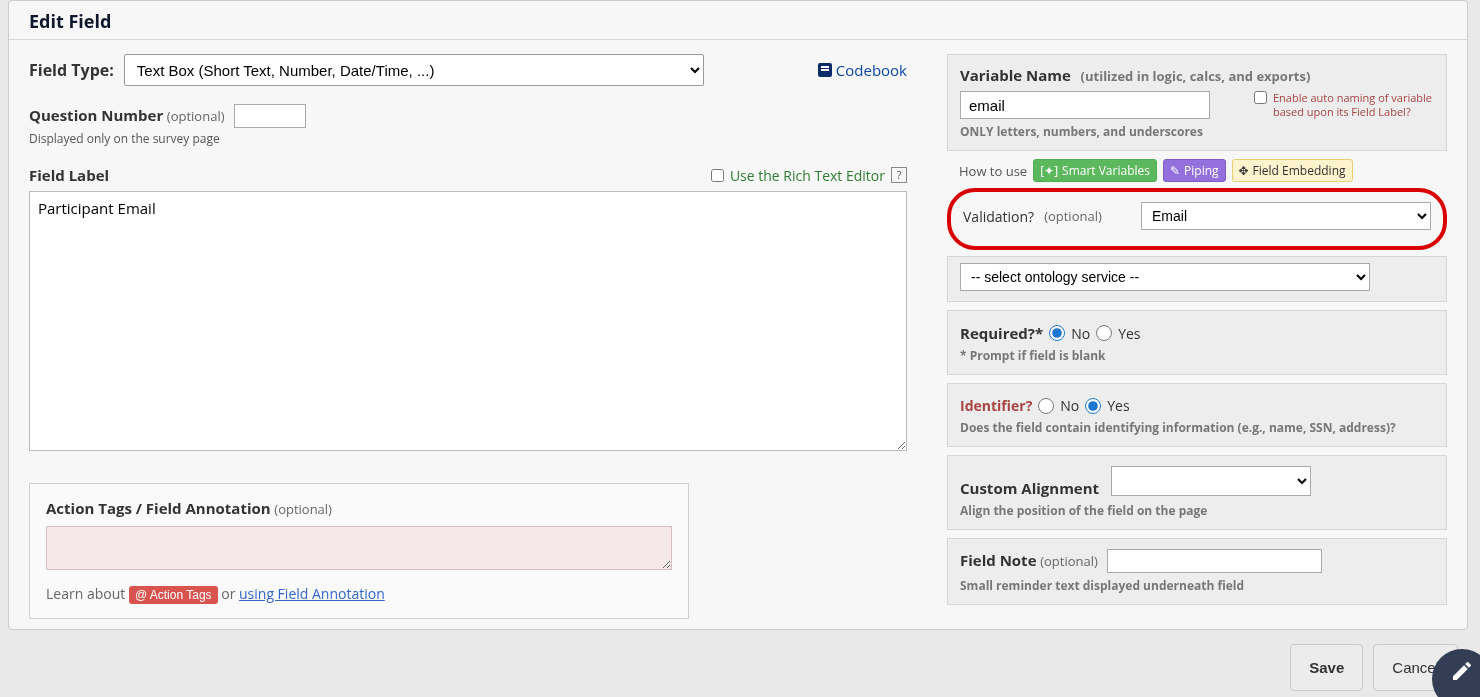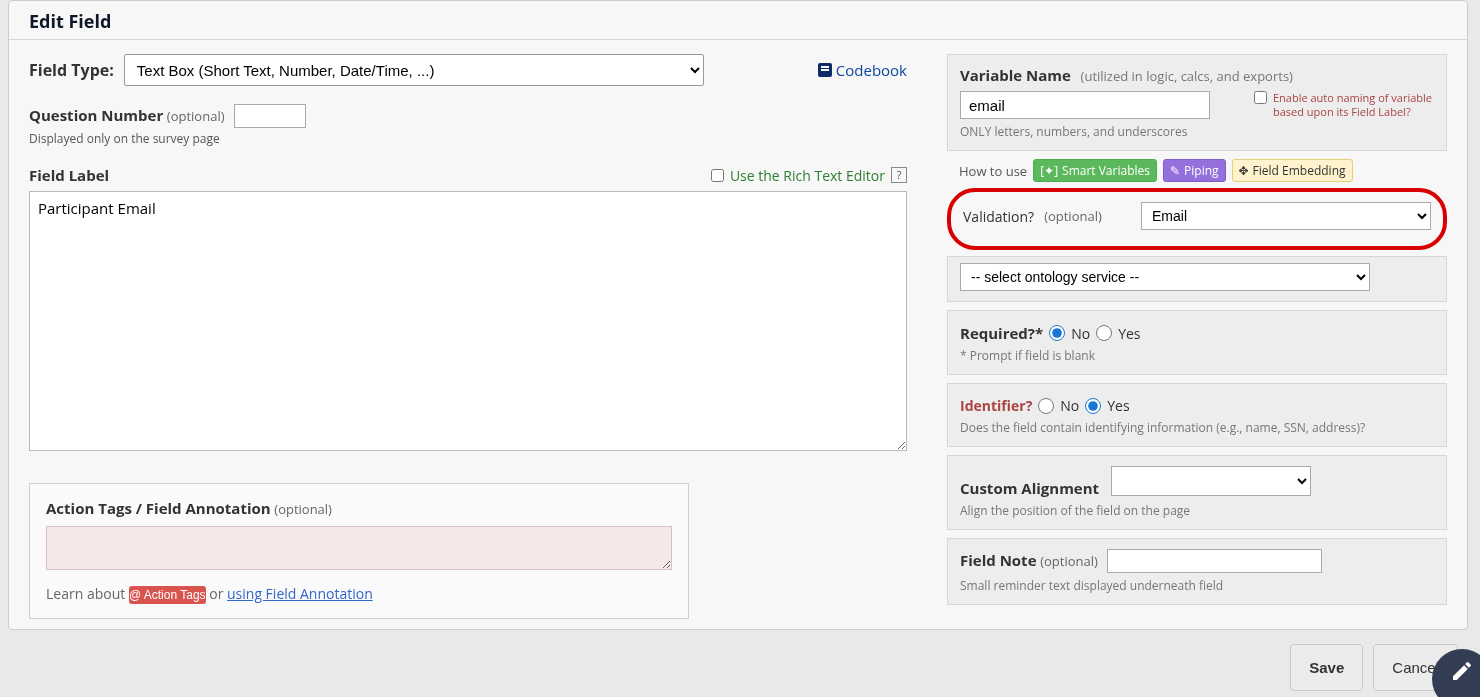--- a/index.html
+++ b/index.html
@@ -67,27 +67,27 @@
     padding:14px 16px; margin-top:28px; width:660px;
   }
   .annot-title { font-weight:700; font-size:15px; }
   .annot-textarea {
     width:100%; height:44px; background:#f5e8e8; border:1px solid #d6c0c0;
     margin-top:8px;
   }
   .learn-row { margin-top:10px; color:#666; font-size:14px; }
   .tag-btn {
     background:#d9534f; color:#fff; font-size:12px;
-    padding:2px 0; border-radius:3px; border:none; cursor:pointer;
+    padding:2px 6px; border-radius:3px; border:none; cursor:pointer;
   }
   .fa-link { color:#3366cc; text-decoration:underline; cursor:pointer; }
   
   .panel { background:#ededed; border:1px solid #d6d6d6; padding:10px 12px; margin-bottom:8px; }
   .panel .ptitle { font-weight:700; font-size:15px; display:inline; }
-  .panel .psub { font-size:13px; color:#777; }
+  .panel .psub { font-size:13px; color:#777;font-weight:bold; }
   input.var-input {
     width:250px; height:28px; border:1px solid #aaa; background:#fff;
     font-size:15px; padding:2px 8px; margin-top:6px;
   }
   .enable-wrap { float:right; display:flex; align-items:flex-start; gap:6px; width:180px; margin-top:6px; }
   .enable-wrap .etext { font-size:11px; color:#a94442; line-height:1.3; }
   .howto-row { display:flex; align-items:center; gap:6px; margin:8px 0 6px 12px; font-size:13px; color:#555; }
   .pill { font-size:12px; padding:2px 6px; border-radius:3px; display:inline-flex; align-items:center; gap:4px; cursor:pointer; }
   .pill-green { background:#5cb85c; color:#fff; border:1px solid #4cae4c; }
   .pill-purple { background:#9370db; color:#fff; border:1px solid #7d5cc6; }

